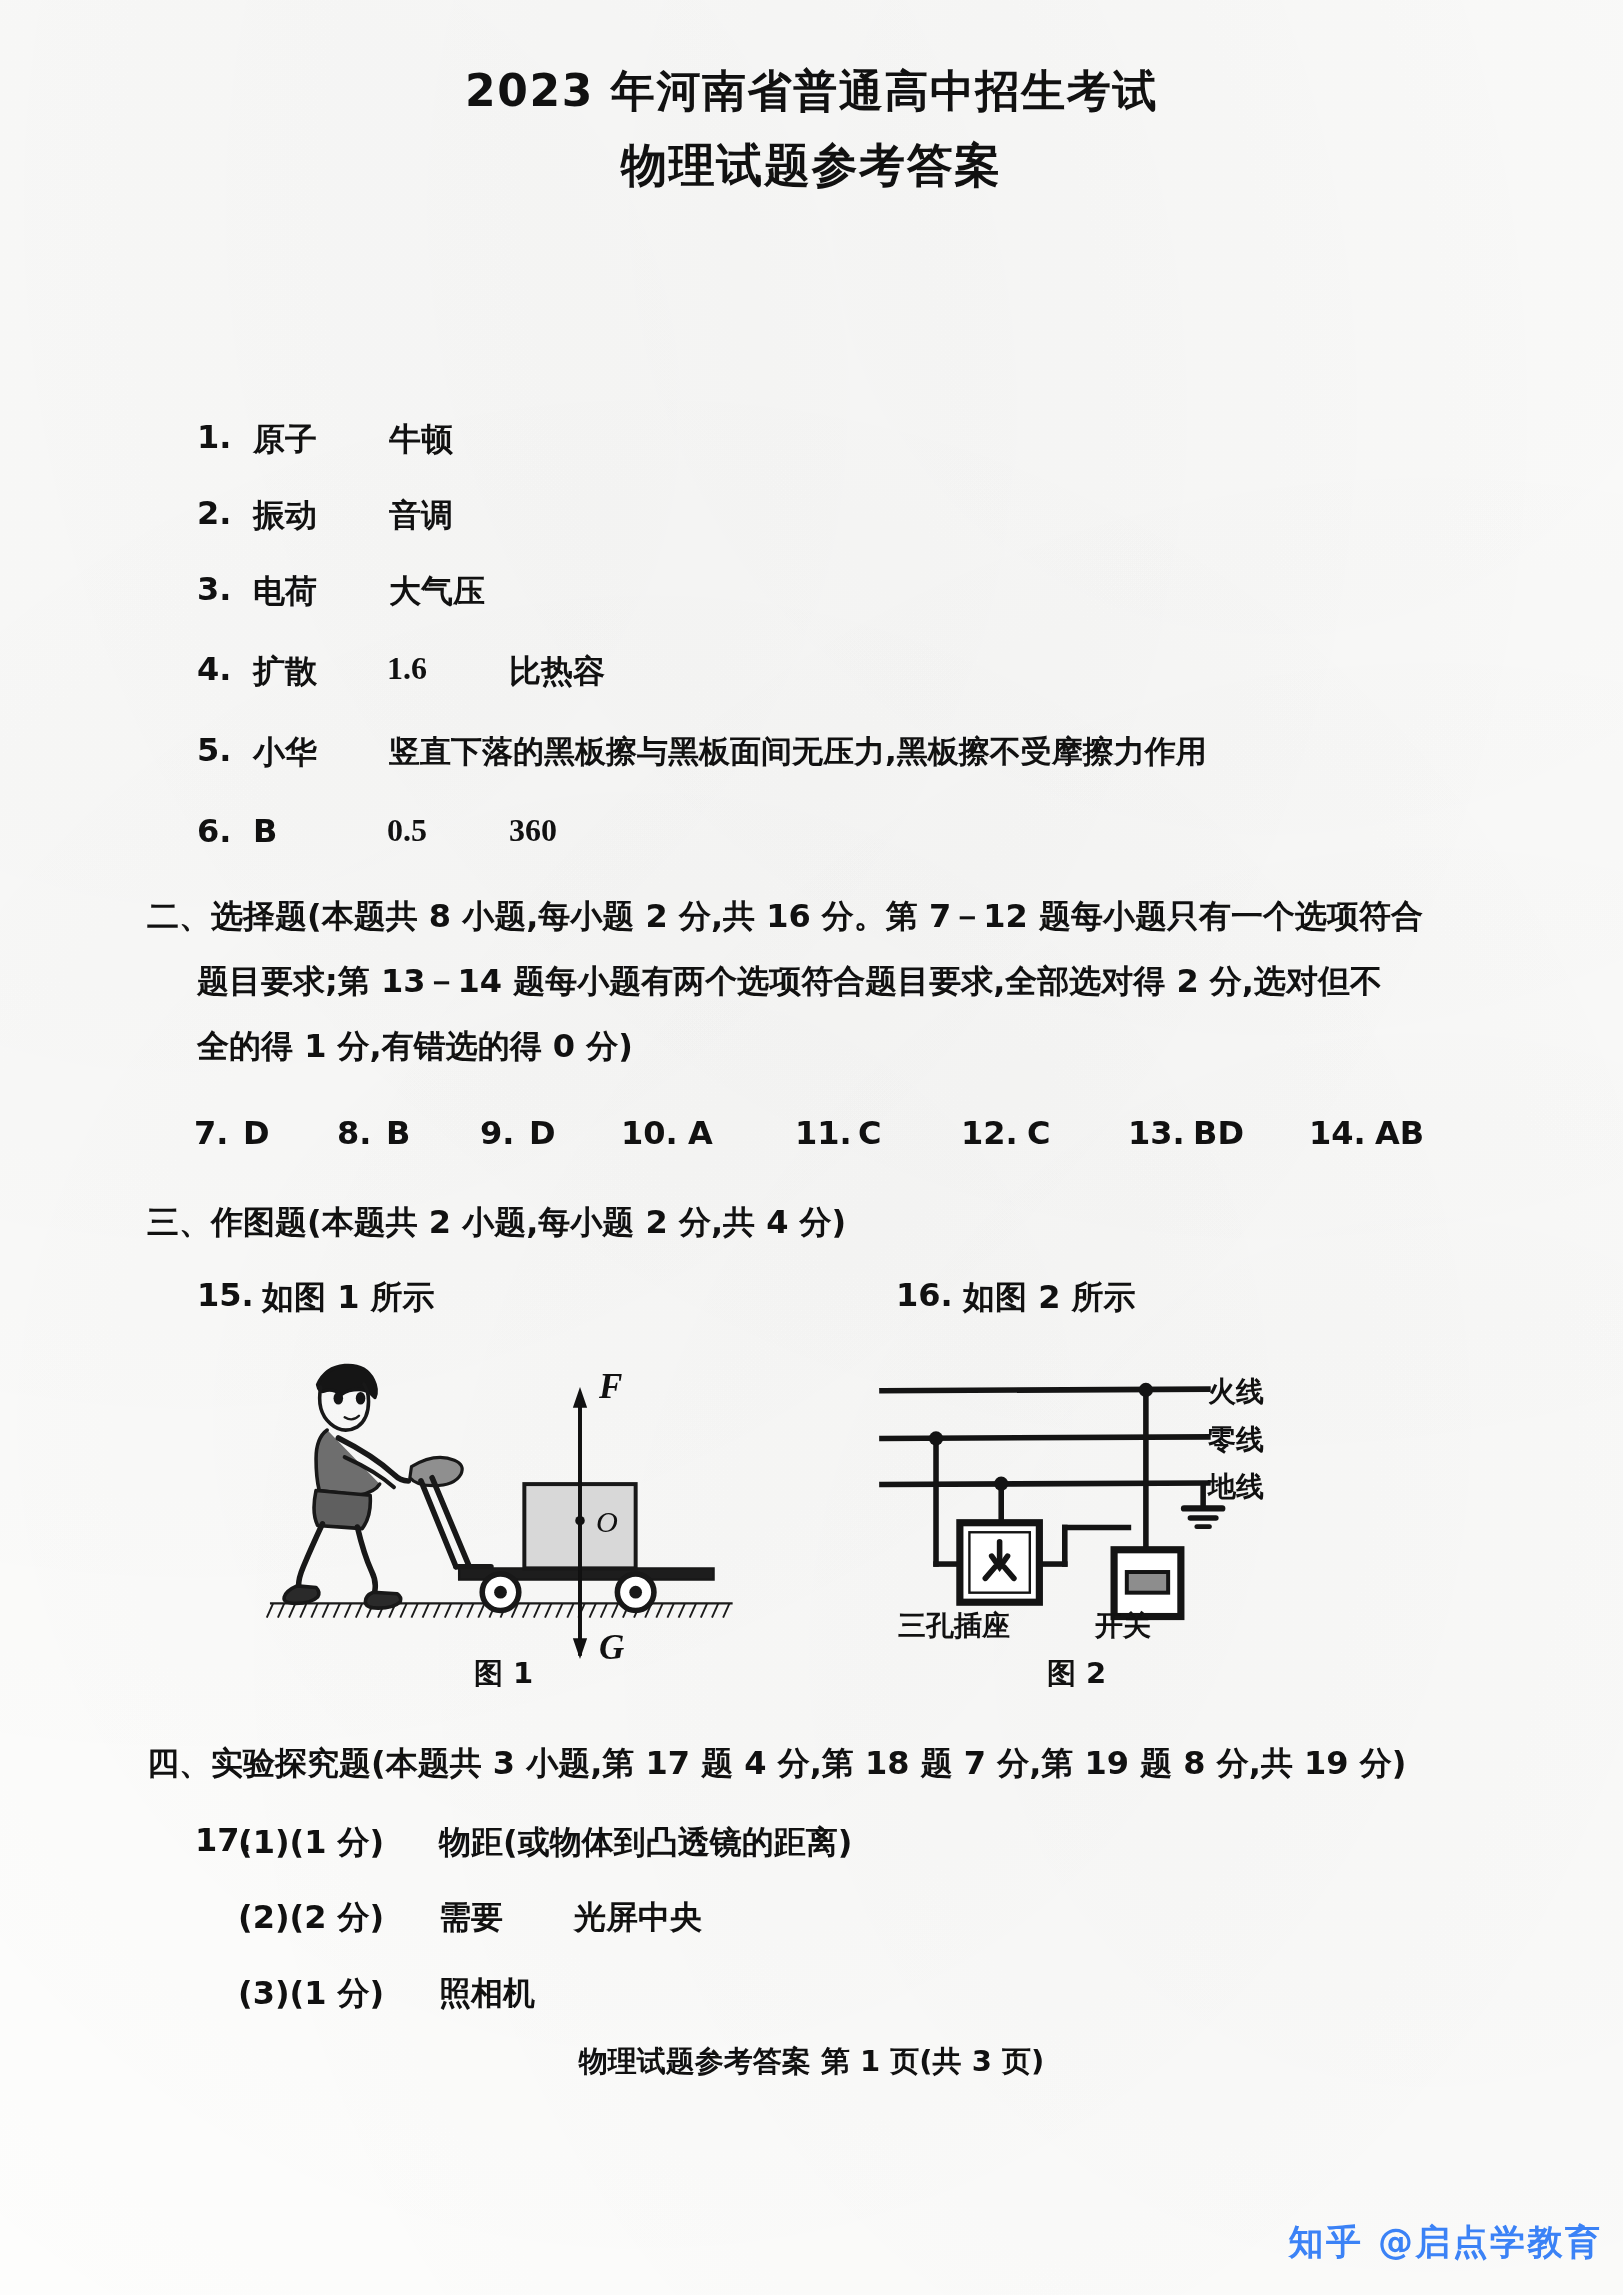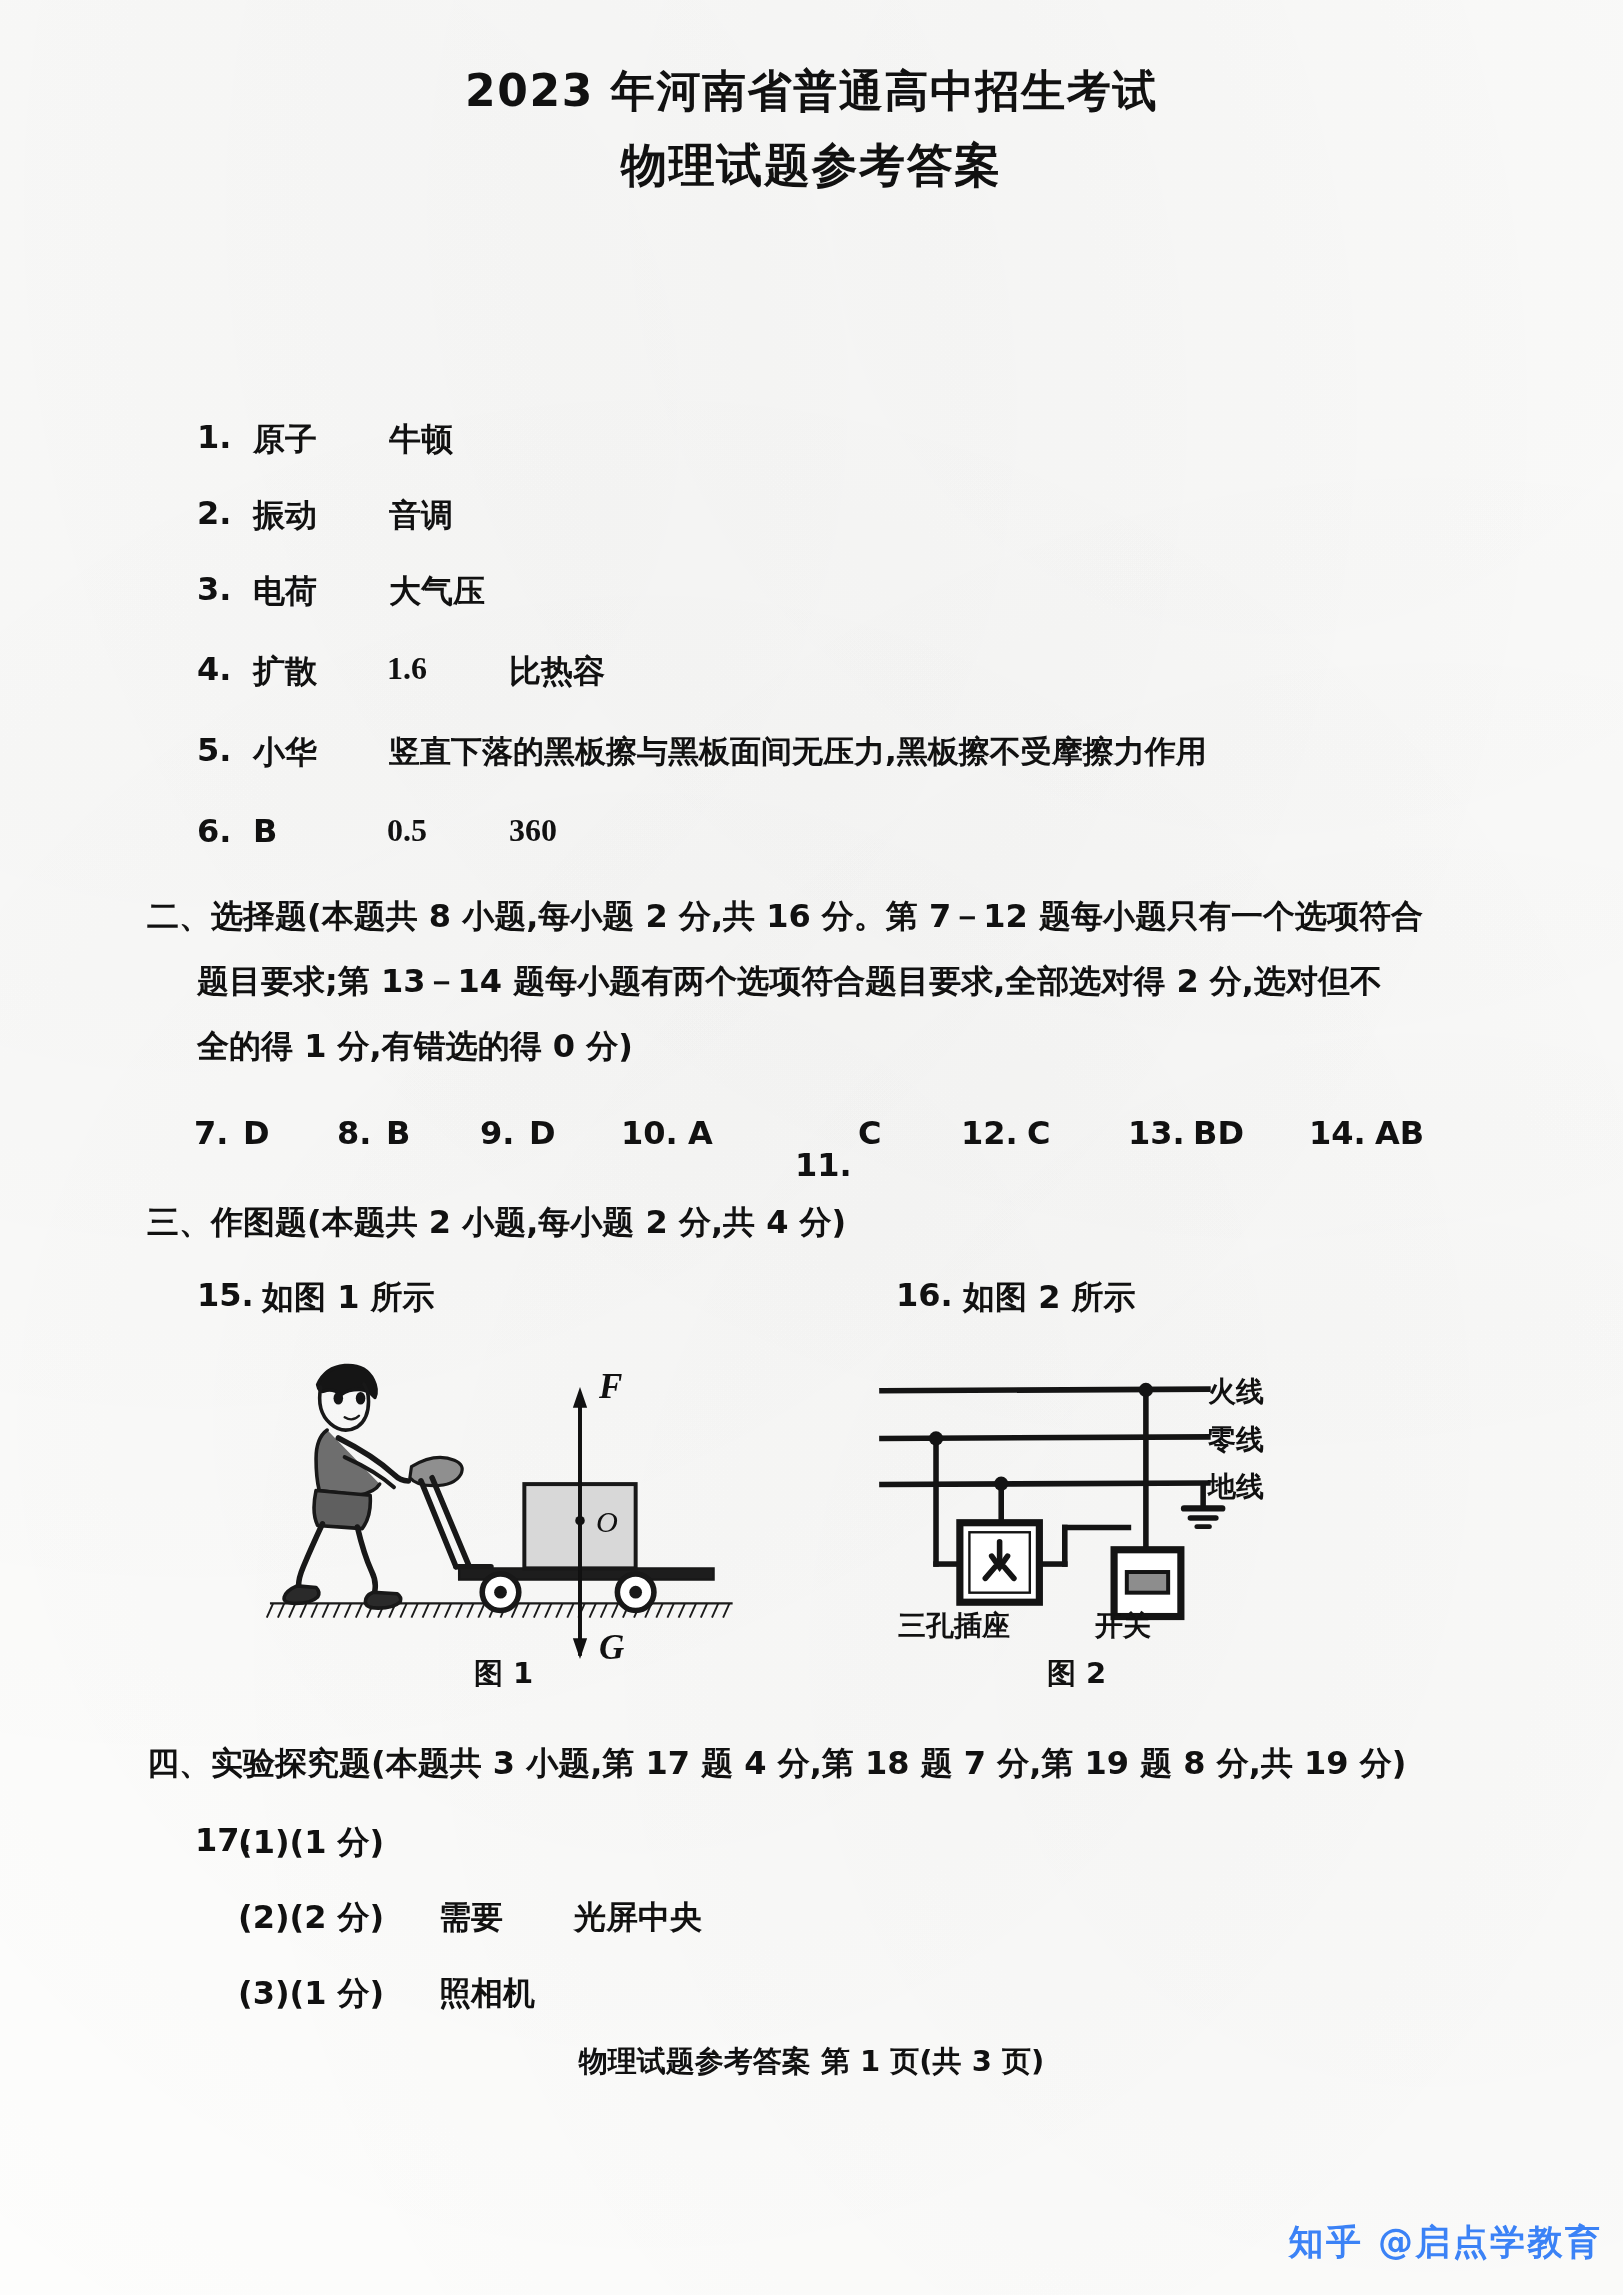--- a/index.html
+++ b/index.html
@@ -109,21 +109,21 @@
 
   <div class="ans-line abs" style="top:1114px;left:337px;">8.</div>
   <div class="ans-line abs" style="top:1114px;left:386px;">B</div>
 
   <div class="ans-line abs" style="top:1114px;left:480px;">9.</div>
   <div class="ans-line abs" style="top:1114px;left:529px;">D</div>
 
   <div class="ans-line abs" style="top:1114px;left:621px;">10.</div>
   <div class="ans-line abs" style="top:1114px;left:688px;">A</div>
 
-  <div class="ans-line abs" style="top:1114px;left:795px;margin-top:32px;">11.</div>
+  <div class="ans-line abs" style="top:1114px;left:795px;">11.</div>
   <div class="ans-line abs" style="top:1114px;left:858px;">C</div>
 
   <div class="ans-line abs" style="top:1114px;left:961px;">12.</div>
   <div class="ans-line abs" style="top:1114px;left:1027px;">C</div>
 
   <div class="ans-line abs" style="top:1114px;left:1128px;">13.</div>
   <div class="ans-line abs" style="top:1114px;left:1193px;">BD</div>
 
   <div class="ans-line abs" style="top:1114px;left:1309px;">14.</div>
   <div class="ans-line abs" style="top:1114px;left:1375px;">AB</div>
@@ -305,20 +305,21 @@
 
   <div class="fig-label abs" style="top:1607px;left:898px;">三孔插座</div>
   <div class="fig-label abs" style="top:1607px;left:1095px;">开关</div>
 
   <div class="fig-cap abs" style="top:1654px;left:1047px;">图 2</div>
 
   <div class="sec-head abs" style="top:1742px;left:147px;">四、实验探究题(本题共 3 小题,第 17 题 4 分,第 18 题 7 分,第 19 题 8 分,共 19 分)</div>
 
   <div class="ans-line abs" style="top:1821px;left:195px;">17.</div>
   <div class="ans-line abs" style="top:1821px;left:238px;">(1)(1 分)</div>
+  <div class="ans-line abs" style="top:1821px;left:439px;">物距(或物体到凸透镜的距离)</div>
 
   <div class="ans-line abs" style="top:1896px;left:238px;">(2)(2 分)</div>
   <div class="ans-line abs" style="top:1896px;left:439px;">需要</div>
   <div class="ans-line abs" style="top:1896px;left:574px;">光屏中央</div>
 
   <div class="ans-line abs" style="top:1972px;left:238px;">(3)(1 分)</div>
   <div class="ans-line abs" style="top:1972px;left:439px;">照相机</div>
 
   <div class="footer" style="top:2042px;">物理试题参考答案   第 1 页(共 3 页)</div>
 

